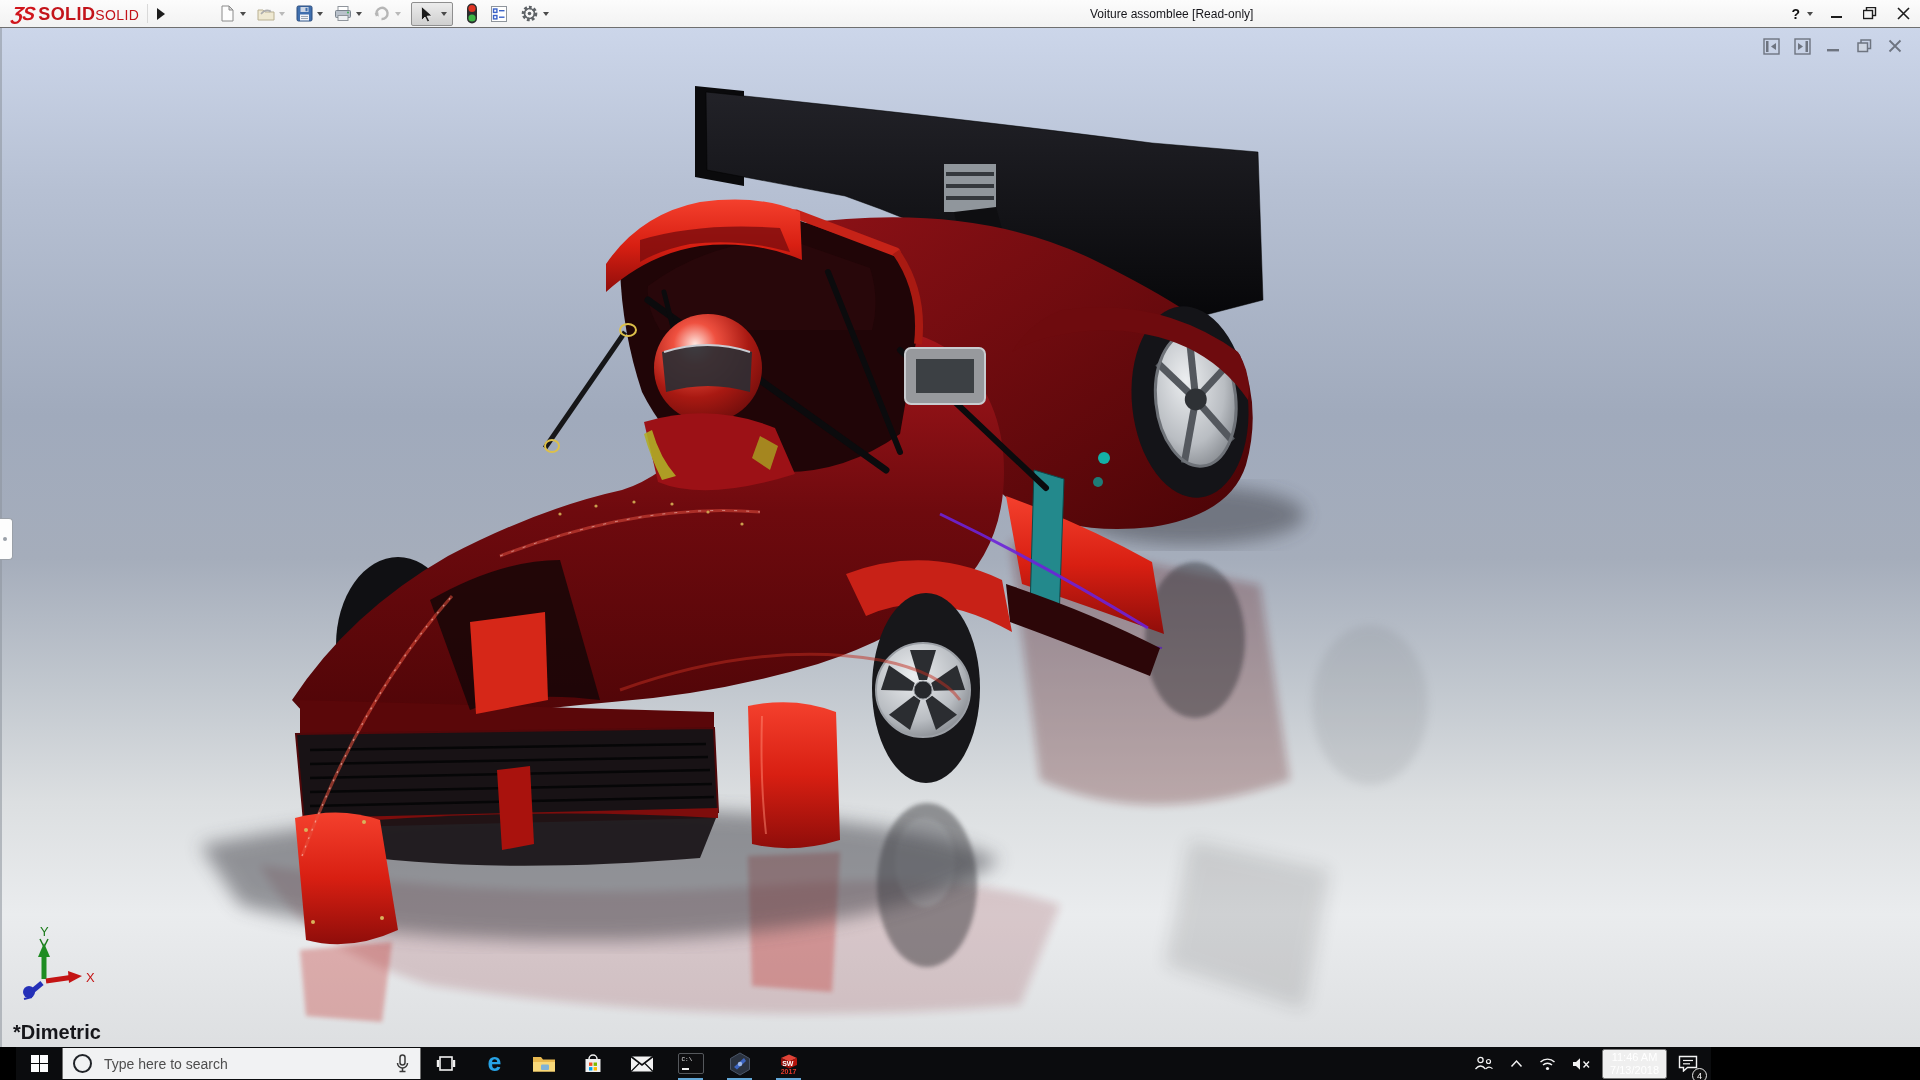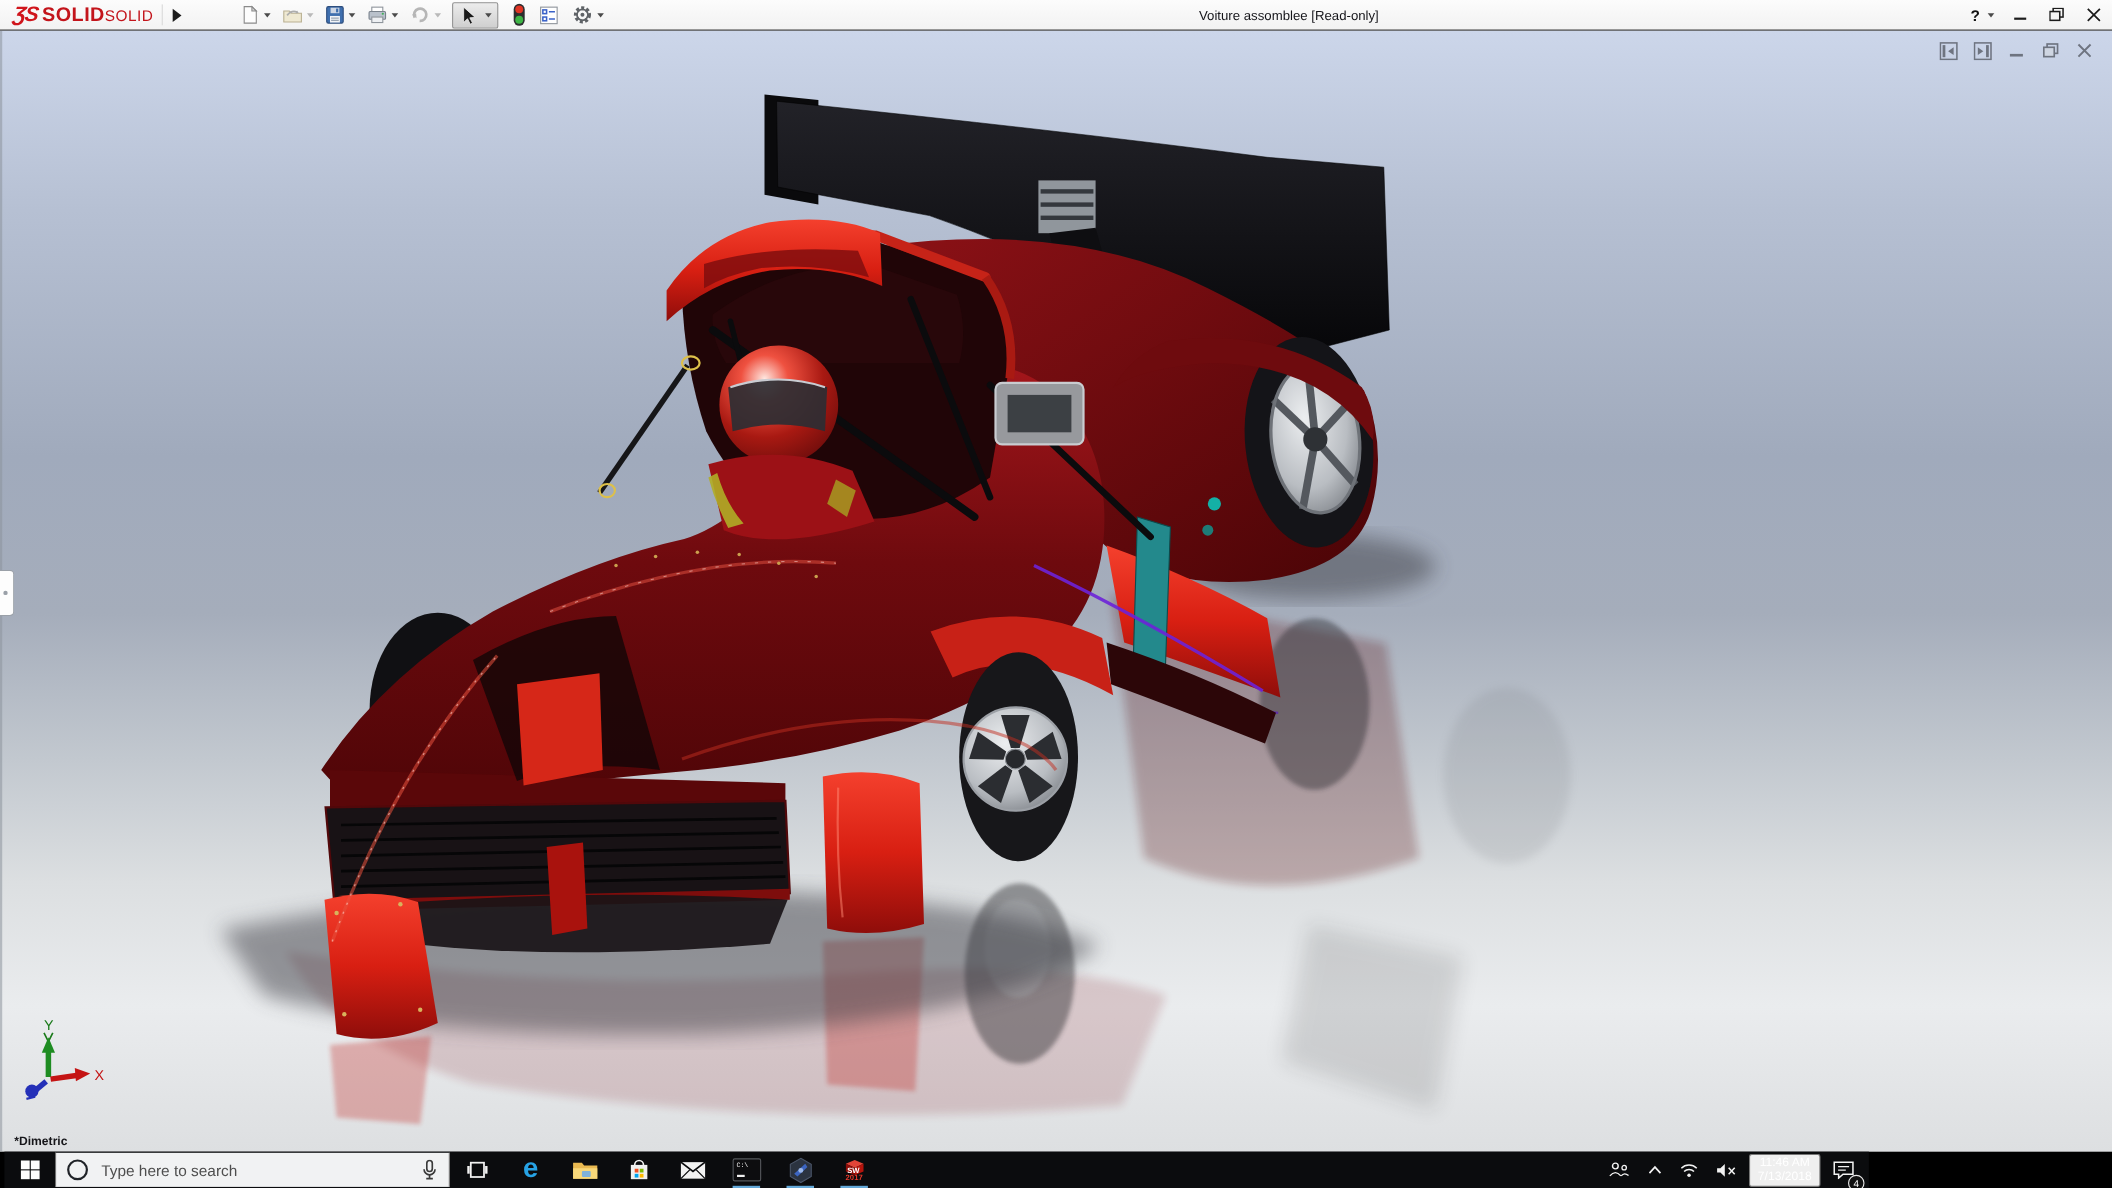--- a/index.html
+++ b/index.html
@@ -45,24 +45,24 @@
 
   .doc-controls{position:absolute;top:9px;right:16px;display:flex;align-items:center;gap:13px;}
   .dbtn{border:none;background:transparent;cursor:pointer;padding:0;line-height:0;width:18px;height:18px;
         display:flex;align-items:center;justify-content:center;}
 
   .side-tab{position:absolute;left:0;top:490px;width:11px;height:42px;background:#fdfdfd;
             border:1px solid #9aa0a8;border-left:none;border-radius:0 4px 4px 0;cursor:pointer;}
   .side-tab i{position:absolute;left:3px;top:18px;width:4px;height:4px;border-radius:50%;background:#9aa0a8;}
 
   .triad{position:absolute;left:16px;bottom:44px;width:80px;height:80px;}
-  .orientation{position:absolute;left:13px;bottom:3px;font-size:11px;font-weight:bold;color:#16161a;}
+  .orientation{position:absolute;left:13px;bottom:3px;font-size:20px;font-weight:bold;color:#16161a;}
 
   
-  .taskbar{position:absolute;bottom:0;left:4px;width:1695px;height:33px;background:#0b0c0e;
+  .taskbar{position:absolute;bottom:0;left:16px;width:1695px;height:33px;background:#0b0c0e;
            display:flex;align-items:stretch;justify-content:space-between;}
   .start{width:46px;display:flex;align-items:center;justify-content:center;background:transparent;
          border:none;cursor:pointer;padding:0;}
   .winlogo{display:grid;grid-template-columns:8px 8px;grid-template-rows:8px 8px;gap:1px;}
   .winlogo i{background:#fdfdfd;}
   .searchbox{width:337px;background:#f1f2f3;display:flex;align-items:center;margin:1px 0;
              padding:0 10px 0 10px;gap:10px;border:1px solid #707070;border-bottom:none;border-top:none;}
   .cortana-ring{width:15px;height:15px;border:2.5px solid #202328;border-radius:50%;flex:none;}
   .searchbox input{flex:1;border:none;background:transparent;outline:none;font-size:14px;color:#333;
                    font-family:"Liberation Sans",sans-serif;}

